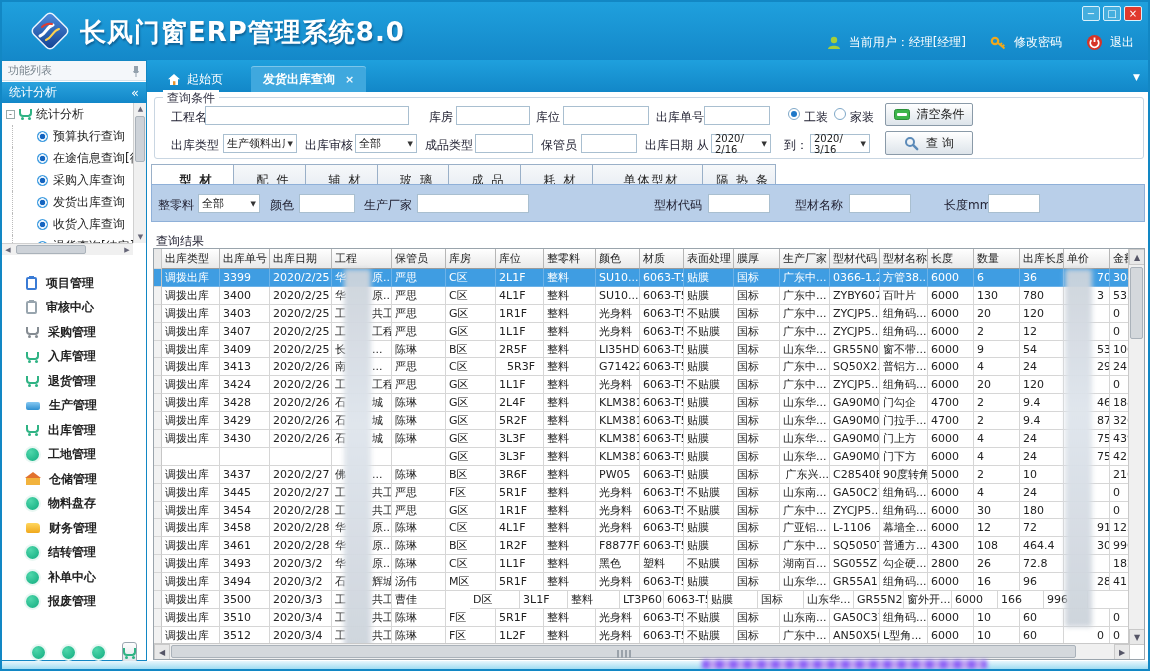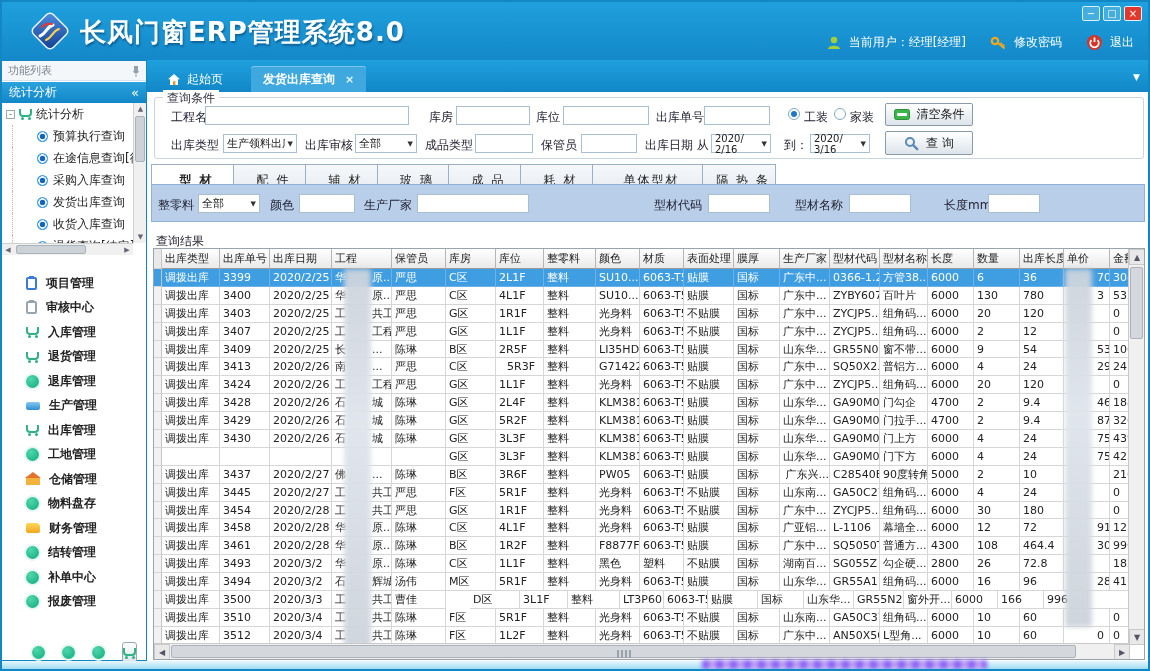--- a/index.html
+++ b/index.html
@@ -252,30 +252,30 @@
     <div class="navlist" id="nav-list">
         <div class="nav-item">
           <span class="ico i-clip"></span>
           <span>项目管理</span>
         </div>
         <div class="nav-item">
           <span class="ico i-clip g"></span>
           <span>审核中心</span>
         </div>
         <div class="nav-item">
+          <span class="ico i-cart"></span>
+          <span>采购管理</span>
+        </div>
+        <div class="nav-item">
           <span class="ico i-cart gn"></span>
           <span>入库管理</span>
         </div>
         <div class="nav-item">
           <span class="ico i-cart gn"></span>
           <span>退货管理</span>
-        </div>
-        <div class="nav-item">
-          <span class="ico i-circle"></span>
-          <span>退库管理</span>
         </div>
         <div class="nav-item">
           <span class="ico i-machine"></span>
           <span>生产管理</span>
         </div>
         <div class="nav-item">
           <span class="ico i-cart gn"></span>
           <span>出库管理</span>
         </div>
         <div class="nav-item">

